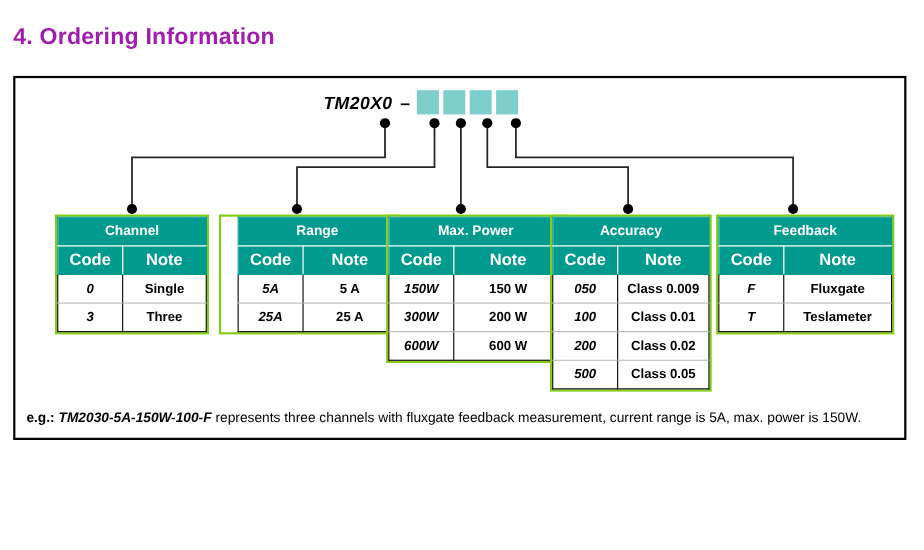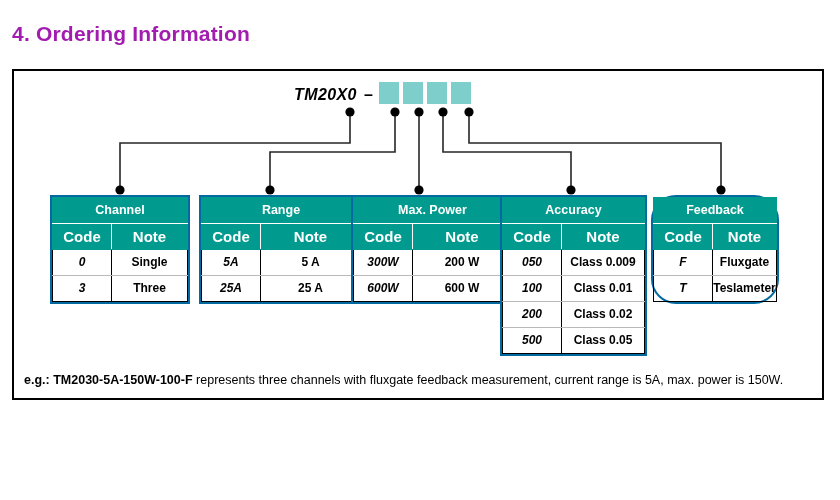--- a/index.html
+++ b/index.html
@@ -16,21 +16,21 @@
   #pn-row{position:absolute;left:294px;top:82px;display:flex;align-items:flex-end;gap:0;}
   #pn-text{font-size:16px;font-weight:bold;font-style:italic;letter-spacing:.4px;}
   #pn-dash{font-size:16px;font-weight:bold;margin:0 6px 0 7px;}
   .pn-box{width:20px;height:22px;background:#7ecfcb;margin-right:4px;}
   .pn-box:last-child{margin-right:0;}
 
   
   #wires{position:absolute;left:0;top:0;width:840px;height:500px;pointer-events:none;}
 
   
-  .opt-table{position:absolute;border:2px solid #0369a1;box-sizing:border-box;
+  .opt-table{position:absolute;border:2px solid #84cc16;box-sizing:border-box;
              background:#fff;border-collapse:collapse;}
   .opt-table table{border-collapse:collapse;width:100%;}
   .opt-table th,.opt-table td{border:1px solid #000;padding:0;text-align:center;
                               font-size:12px;height:25px;line-height:25px;}
   .opt-table th.grp{background:#009b8e;color:#fff;font-weight:bold;font-size:12.5px;
                     border:1px solid #009b8e;border-bottom:1px solid #fff;}
   .opt-table th.sub{background:#009b8e;color:#fff;font-weight:bold;font-size:15px;
                     border:1px solid #009b8e;}
   .opt-table th.sub.l{border-right:1px solid #fff;}
   .opt-table td.code{font-weight:bold;font-style:italic;font-size:12px;
@@ -38,21 +38,21 @@
                      border-left:1px solid #000;border-right:1px solid #000;}
   .opt-table td.note{font-weight:bold;font-size:12px;
                      border-top:1px solid #b9b9b9;border-bottom:1px solid #b9b9b9;
                      border-left:1px solid #000;border-right:1px solid #000;}
   .opt-table tr:last-child td{border-bottom:1px solid #000;}
 
   
   #example{position:absolute;left:24px;top:372px;font-size:12.5px;line-height:16px;
            white-space:nowrap;}
   #example .lbl{font-weight:bold;}
-  #example .pn{font-weight:bold;}
+  #example .pn{font-weight:bold;font-style:italic;}
 </style>
 </head>
 <body>
 
 <div id="page-title">4. Ordering Information</div>
 
 <div id="panel"></div>
 
 <div id="pn-row">
   <span id="pn-text">TM20X0</span>
@@ -107,21 +107,21 @@
         <td class="note">Single</td>
       </tr>
       <tr>
         <td class="code">3</td>
         <td class="note">Three</td>
       </tr>
     </tbody>
   </table>
 </div>
 
-<div class="opt-table" style="left:199px;top:195px;width:164px;">
+<div class="opt-table" style="left:199px;top:195px;width:164px;padding-left:15px;">
   <table>
     <thead>
       <tr>
           <th class="grp" colspan="2">Range</th>
         </tr>
       <tr>
         <th class="sub l" style="width:58px;">Code</th>
         <th class="sub">Note</th>
       </tr>
     </thead>
@@ -144,20 +144,24 @@
       <tr>
           <th class="grp" colspan="2">Max. Power</th>
         </tr>
       <tr>
         <th class="sub l" style="width:58px;">Code</th>
         <th class="sub">Note</th>
       </tr>
     </thead>
     <tbody>
       <tr>
+        <td class="code">150W</td>
+        <td class="note">150 W</td>
+      </tr>
+      <tr>
         <td class="code">300W</td>
         <td class="note">200 W</td>
       </tr>
       <tr>
         <td class="code">600W</td>
         <td class="note">600 W</td>
       </tr>
     </tbody>
   </table>
 </div>
@@ -187,21 +191,21 @@
         <td class="note">Class 0.02</td>
       </tr>
       <tr>
         <td class="code">500</td>
         <td class="note">Class 0.05</td>
       </tr>
     </tbody>
   </table>
 </div>
 
-<div class="opt-table" style="left:651px;top:195px;width:128px;border-radius:25px;">
+<div class="opt-table" style="left:651px;top:195px;width:162px;">
   <table>
     <thead>
       <tr>
           <th class="grp" colspan="2">Feedback</th>
         </tr>
       <tr>
         <th class="sub l" style="width:58px;">Code</th>
         <th class="sub">Note</th>
       </tr>
     </thead>

